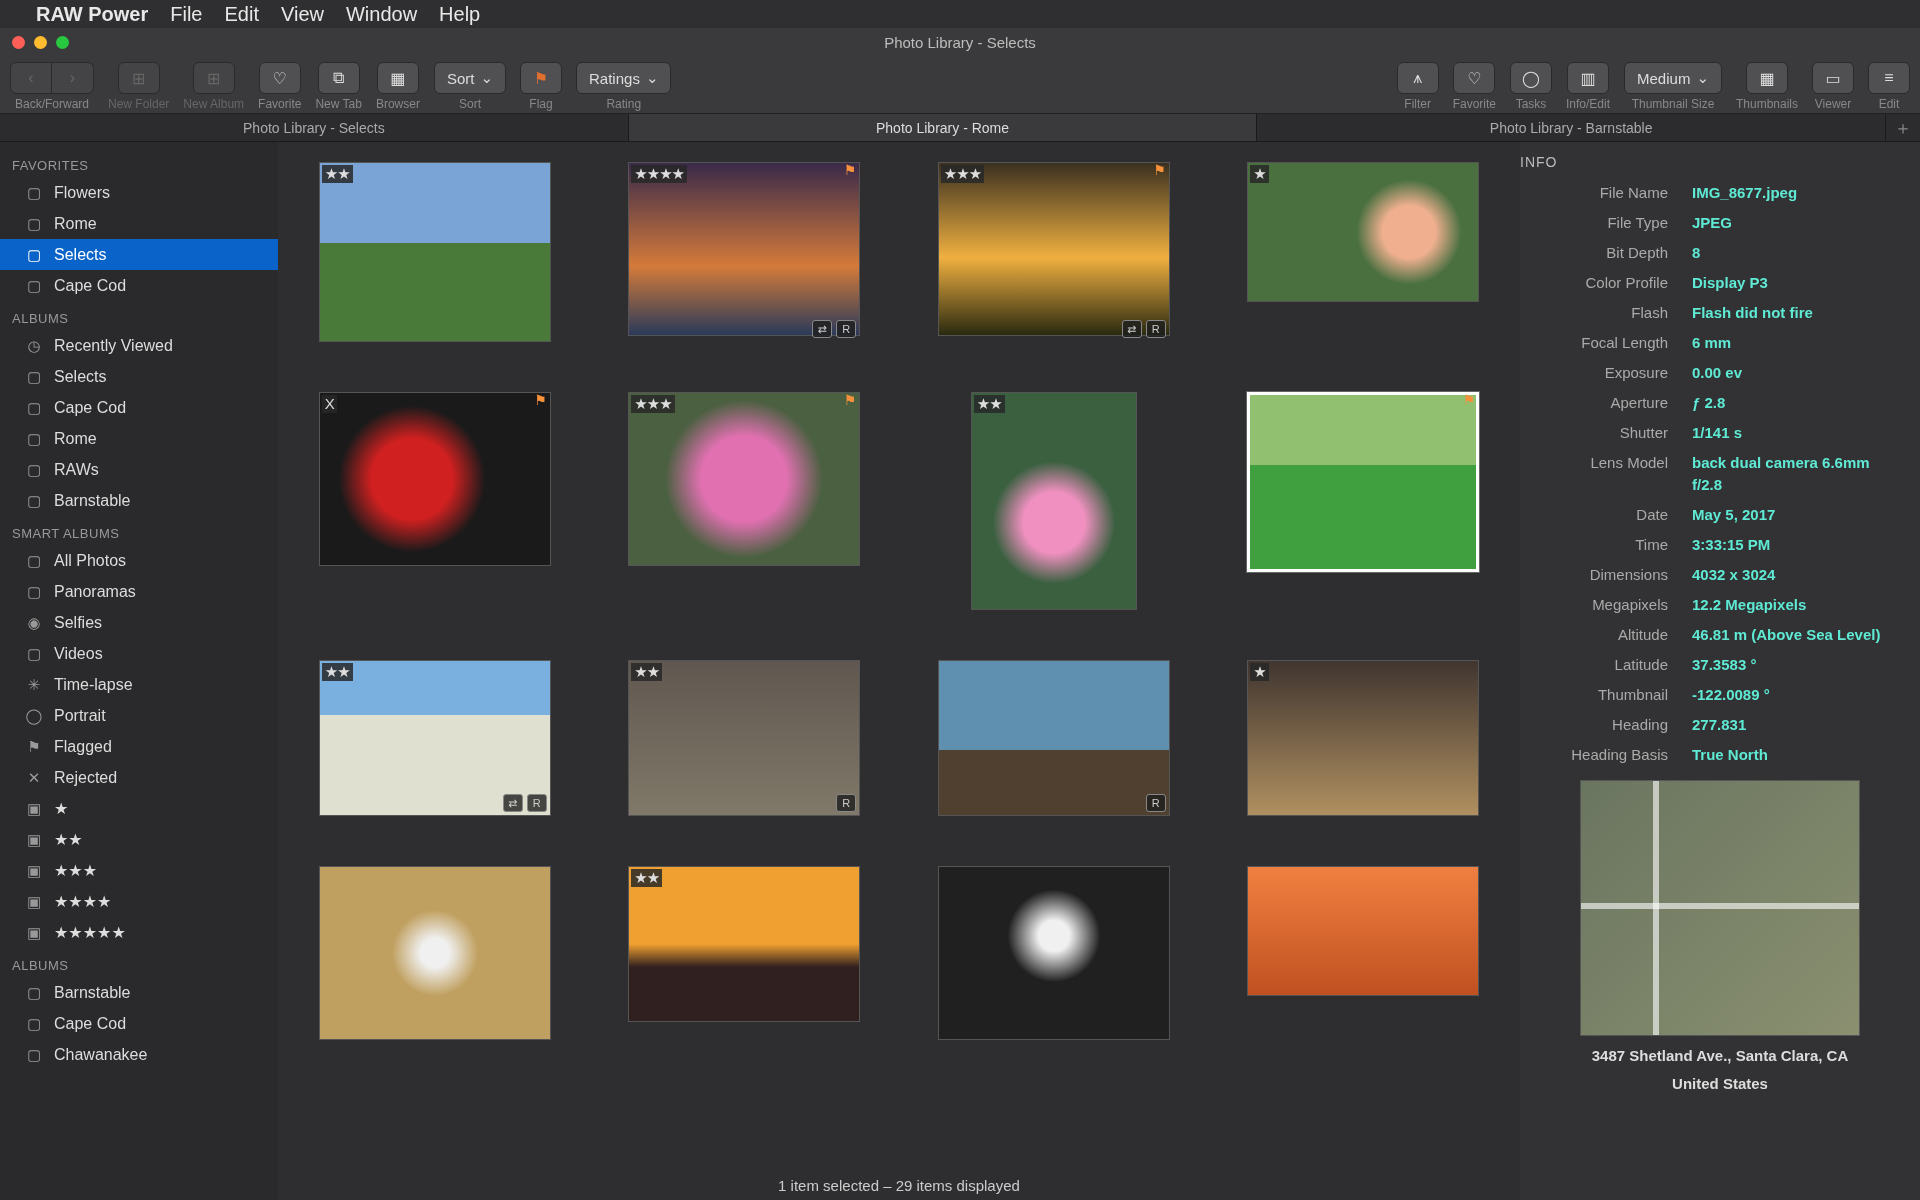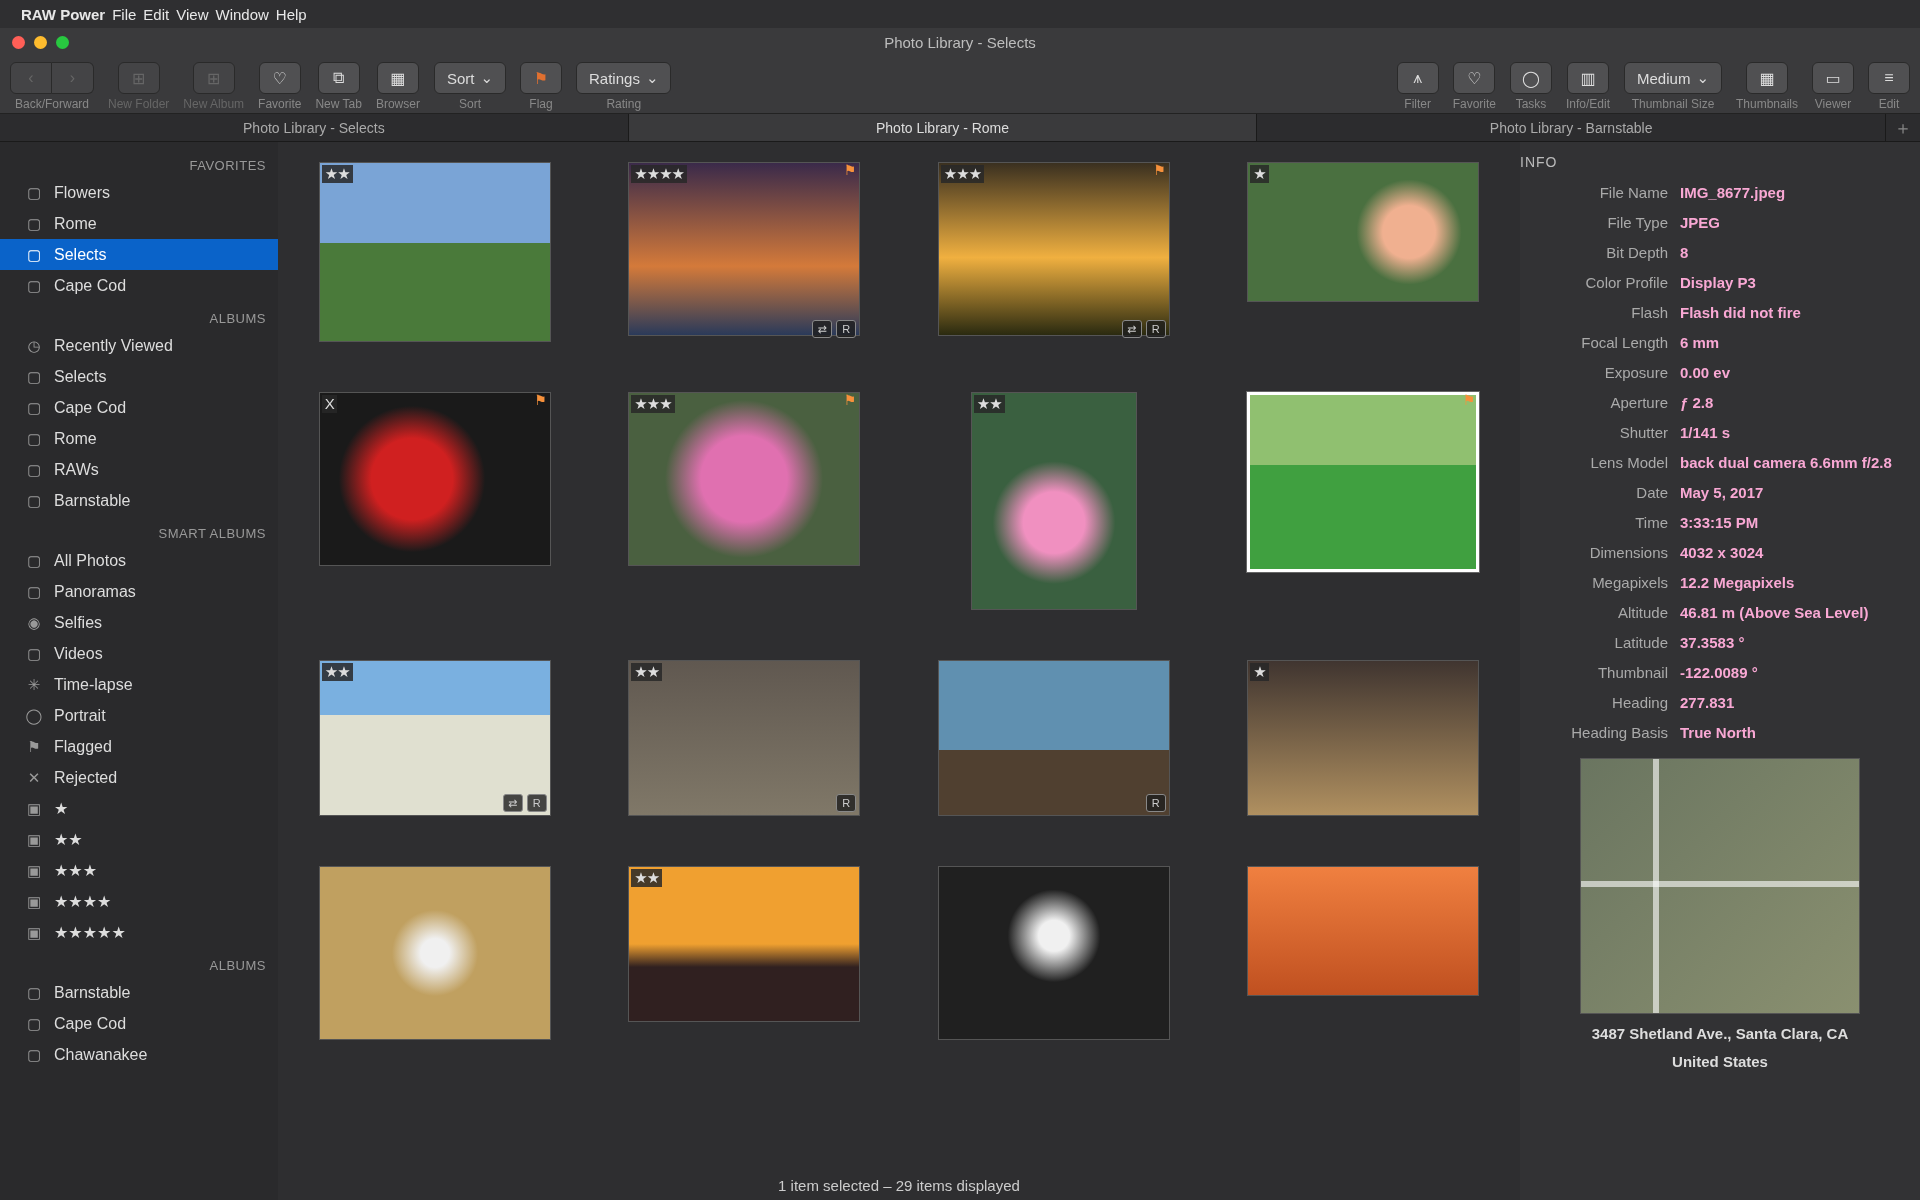--- a/index.html
+++ b/index.html
@@ -1,17 +1,17 @@
 <!DOCTYPE html>
 <html><head>
 <meta charset="utf-8">
 <style>
 * { margin:0; padding:0; box-sizing:border-box; font-family:-apple-system,BlinkMacSystemFont,"Segoe UI",sans-serif; }
 body { background:#2a2a2a; color:#ccc; width:1920px; height:1200px; overflow:hidden; font-size:14px; }
-.menubar { height:28px; background:#2f2f31; display:flex; align-items:center; padding:0 14px; gap:7px; font-size:15px; color:#e8e8e8; }
+.menubar { height:28px; background:#2f2f31; display:flex; align-items:center; padding:0 14px; gap:22px; font-size:20px; color:#e8e8e8; }
 .menubar .apple { font-size:17px; }
 .menubar .app { font-weight:700; }
 .menubar .menu-item { cursor:default; }
 .titlebar { height:28px; background:#3a3a3c; display:flex; align-items:center; position:relative; }
 .traffic { display:flex; gap:9px; margin-left:12px; }
 .traffic span { width:13px; height:13px; border-radius:50%; }
 .tr-red{background:#ff5f57;} .tr-yel{background:#febc2e;} .tr-grn{background:#28c840;}
 .titlebar-title { position:absolute; left:50%; transform:translateX(-50%); color:#bdbdbd; font-size:15px; }
 .toolbar { height:58px; background:#3a3a3c; display:flex; align-items:flex-start; padding:6px 10px 0 10px; gap:14px; border-bottom:1px solid #222; }
 .tb-group { display:flex; flex-direction:column; align-items:center; gap:3px; }
@@ -23,40 +23,40 @@
 .tb-seg .tb-btn:first-child { border-radius:6px 0 0 6px; }
 .tb-seg .tb-btn:last-child { border-radius:0 6px 6px 0; border-left:none; }
 .tb-dropdown { height:32px; padding:0 12px; background:#505052; border:1px solid #2a2a2a; border-radius:6px; display:flex; align-items:center; gap:6px; color:#ddd; font-size:15px; }
 .tb-spacer { flex:1; }
 .tabs { height:28px; background:#2c2c2e; display:flex; border-bottom:1px solid #1a1a1a; }
 .tab { flex:1; display:flex; align-items:center; justify-content:center; font-size:14px; color:#aaa; border-right:1px solid #1a1a1a; background:#2c2c2e; }
 .tab.active { background:#3a3a3c; color:#ddd; }
 .tab-add { width:34px; display:flex; align-items:center; justify-content:center; color:#888; background:#2c2c2e; font-size:18px; }
 .content { display:flex; height:calc(1200px - 28px - 28px - 58px - 28px); }
 .sidebar { width:278px; background:#2a2a2c; overflow-y:auto; padding-top:6px; }
-.sb-head { font-size:13px; color:#999; padding:10px 12px 4px 12px; letter-spacing:.5px; font-weight:500;text-align:right; }
+.sb-head { font-size:13px; color:#999; padding:10px 12px 4px 12px; letter-spacing:.5px; font-weight:500; }
 .sb-item { height:31px; display:flex; align-items:center; padding:0 12px 0 24px; gap:10px; color:#ddd; font-size:16px; }
 .sb-item.selected { background:#0a63c9; color:#fff; }
 .sb-item .icon { width:20px; display:flex; align-items:center; justify-content:center; color:#999; font-size:15px; }
 .sb-item.selected .icon { color:#fff; }
 .grid-wrap { flex:1; background:#2e2e30; display:flex; flex-direction:column; }
 .grid { flex:1; overflow:auto; padding:20px 12px; display:grid; grid-template-columns:repeat(4,1fr); gap:50px 20px; align-content:start; justify-items:center; }
 .thumb { position:relative; width:232px; }
 .thumb-img { width:232px; border:1px solid #555; background:#678; display:block; }
 .thumb.sel .thumb-img { border:3px solid #fff; box-shadow:0 0 0 1px #666; }
 .stars { position:absolute; top:3px; left:3px; background:rgba(40,40,40,.85); color:#ddd; font-size:15px; padding:0 3px; line-height:18px; letter-spacing:-1px; }
 .flag { position:absolute; top:0; right:4px; font-size:14px; color:#f7913b; }
 .badges { position:absolute; bottom:4px; right:4px; display:flex; gap:4px; }
 .badge { width:20px; height:18px; background:rgba(30,30,30,.8); border:1px solid #888; border-radius:3px; color:#ccc; font-size:11px; display:flex; align-items:center; justify-content:center; }
 .statusbar { height:30px; display:flex; align-items:center; justify-content:center; color:#ccc; font-size:15px; background:#2e2e30;text-align:center; }
 .info { width:400px; background:#323234; overflow-y:auto; padding:8px 0 16px 0; }
 .info-title { font-size:14px; color:#bbb; letter-spacing:1px; padding:4px 0 8px 0; }
 .info-row { display:flex; padding:4px 18px; font-size:15px; line-height:22px; }
 .info-label { width:142px; text-align:right; color:#aaa; padding-right:12px; }
-.info-val { flex:1; color:#f9a8d4; font-weight:600; }
+.info-val { flex:1; color:#5eead4; font-weight:600;margin-left:12px; }
 .map { margin:10px auto 6px auto; width:280px; height:256px; background:linear-gradient(135deg,#6a7560,#8a9070); border:1px solid #555; position:relative; }
 .map::before,.map::after { content:""; position:absolute; background:rgba(255,255,255,.6); }
 .map::before { left:26%; top:0; bottom:0; width:6px; }
 .map::after { top:48%; left:0; right:0; height:6px; }
 .map-addr { text-align:center; color:#ddd; font-size:15px; font-weight:600; padding:4px 24px; line-height:20px; }
 </style>
 </head>
 <body>
 
 <div class="menubar">

